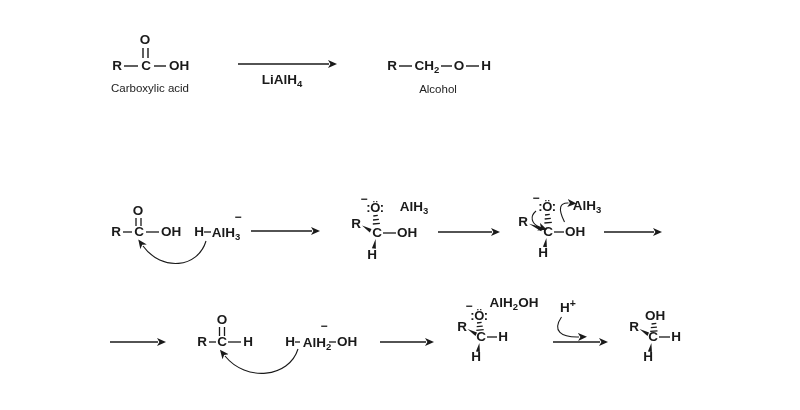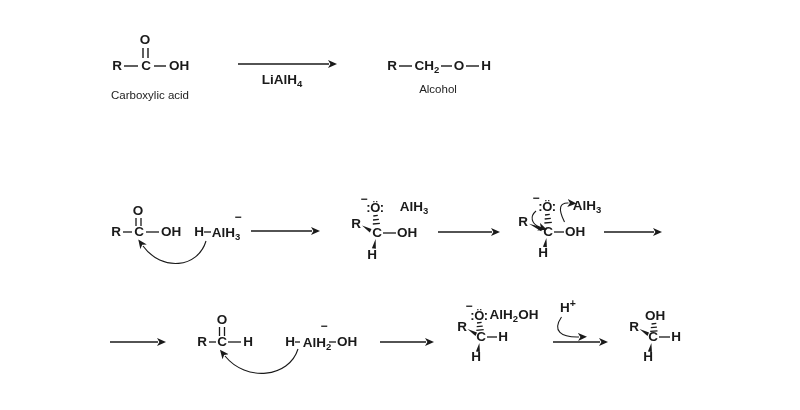--- a/index.html
+++ b/index.html
@@ -97,21 +97,21 @@
       <line x1="659" y1="337" x2="670" y2="337"></line>
       <polygon points="651.4,343 647.9,351.6 651.9,352" stroke="none"></polygon>
     </g>
   </svg>
 
   <div class="layer">
     <span class="atom" style="left:117px;top:66px">R</span>
     <span class="atom" style="left:146px;top:66px">C</span>
     <span class="atom" style="left:145px;top:40px">O</span>
     <span class="atom" style="left:179px;top:66px">OH</span>
-    <span class="caption" style="left:150px;top:96px">Carboxylic acid</span>
+    <span class="caption" style="left:150px;top:89px">Carboxylic acid</span>
 
     <span class="atom" style="left:282px;top:80px"><span>LiAlH</span><sub>4</sub></span>
 
     <span class="atom" style="left:392px;top:66px">R</span>
     <span class="atom" style="left:427px;top:66px"><span>CH</span><sub>2</sub></span>
     <span class="atom" style="left:459px;top:66px">O</span>
     <span class="atom" style="left:486px;top:66px">H</span>
     <span class="caption" style="left:438px;top:90px">Alcohol</span>
   </div>
 
@@ -148,21 +148,21 @@
     <span class="atom" style="left:202px;top:342px">R</span>
     <span class="atom" style="left:222px;top:342px">C</span>
     <span class="atom" style="left:222px;top:320px">O</span>
     <span class="atom" style="left:248px;top:342px">H</span>
 
     <span class="atom" style="left:290px;top:342px">H</span>
     <span class="atom" style="left:317px;top:343px"><span>AlH</span><sub>2</sub></span>
     <span class="atom" style="left:347px;top:342px">OH</span>
     <span class="charge" style="left:324px;top:326px">−</span>
 
-    <span class="atom" style="left:514px;top:315px"><span>AlH</span><sub>2</sub><span>OH</span></span>
+    <span class="atom" style="left:514px;top:303px"><span>AlH</span><sub>2</sub><span>OH</span></span>
     <span class="charge" style="left:469px;top:306px">−</span>
     <span class="atom lp" style="left:479px;top:315px">:Ö:</span>
     <span class="atom" style="left:462px;top:327px">R</span>
     <span class="atom" style="left:481px;top:337px">C</span>
     <span class="atom" style="left:503px;top:337px">H</span>
     <span class="atom" style="left:476px;top:357px">H</span>
 
     <span class="atom" style="left:568px;top:308px"><span>H</span><sup>+</sup></span>
 
     <span class="atom" style="left:634px;top:327px">R</span>

